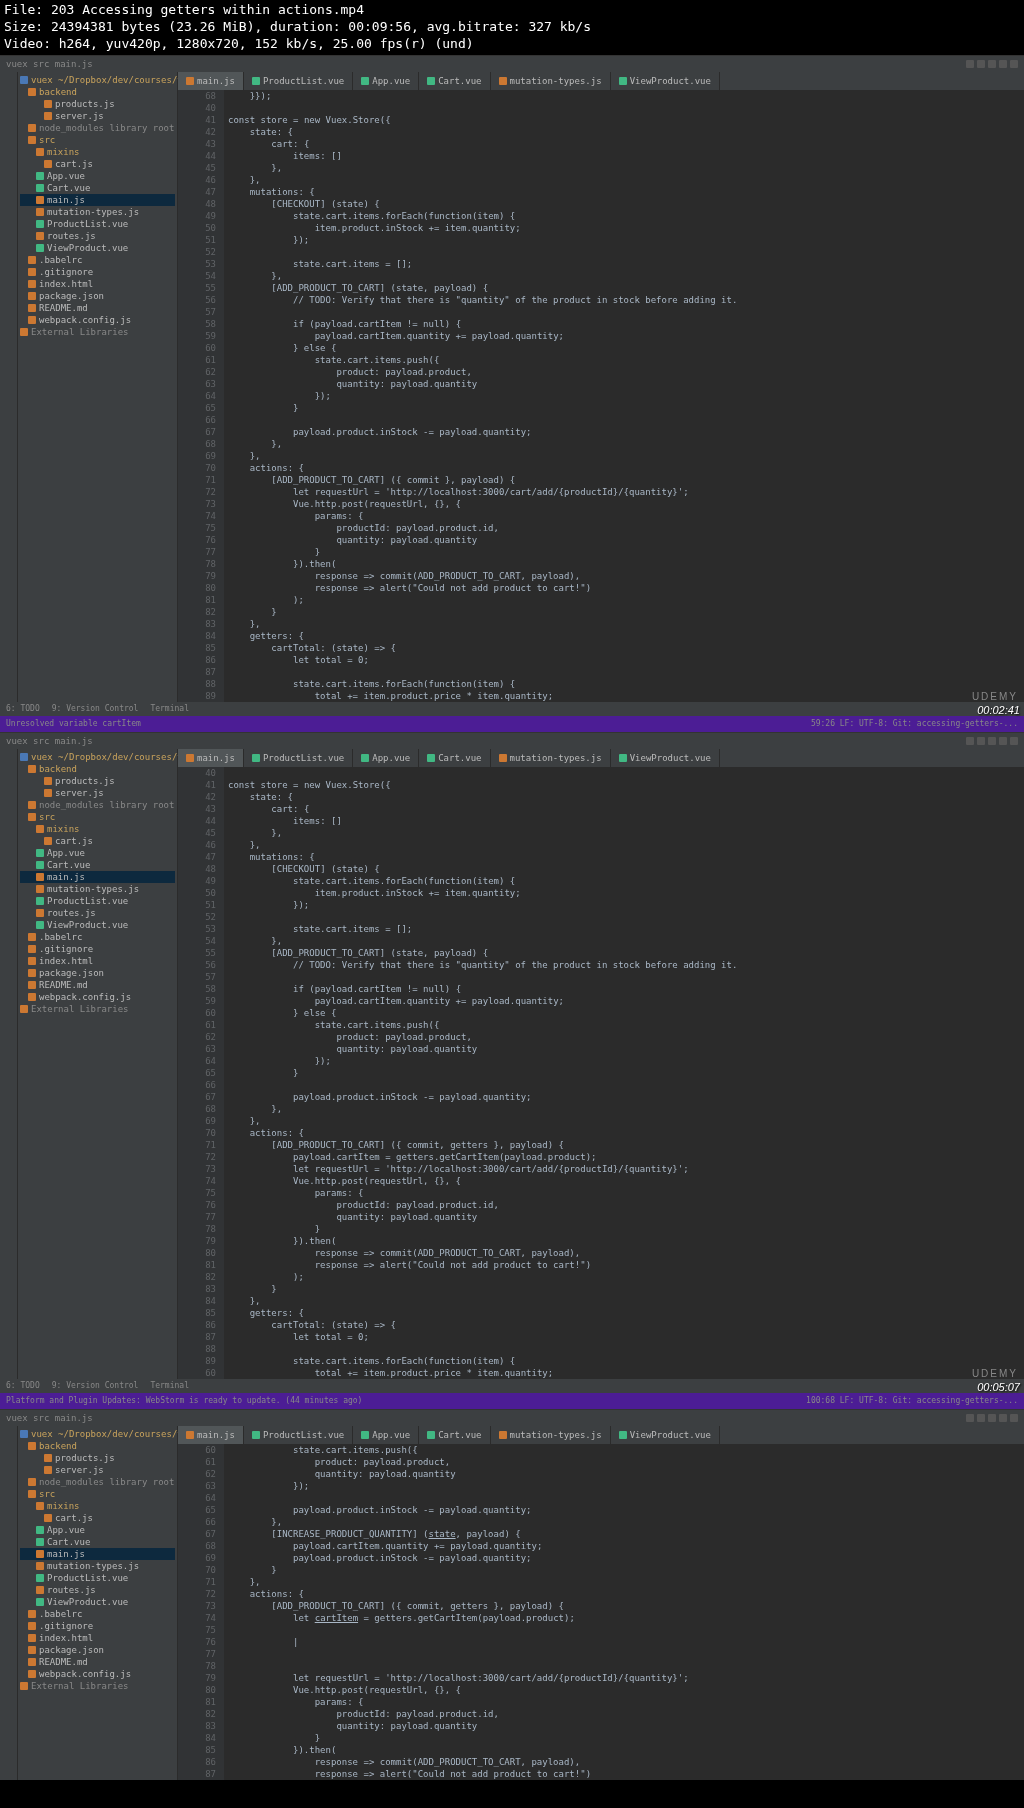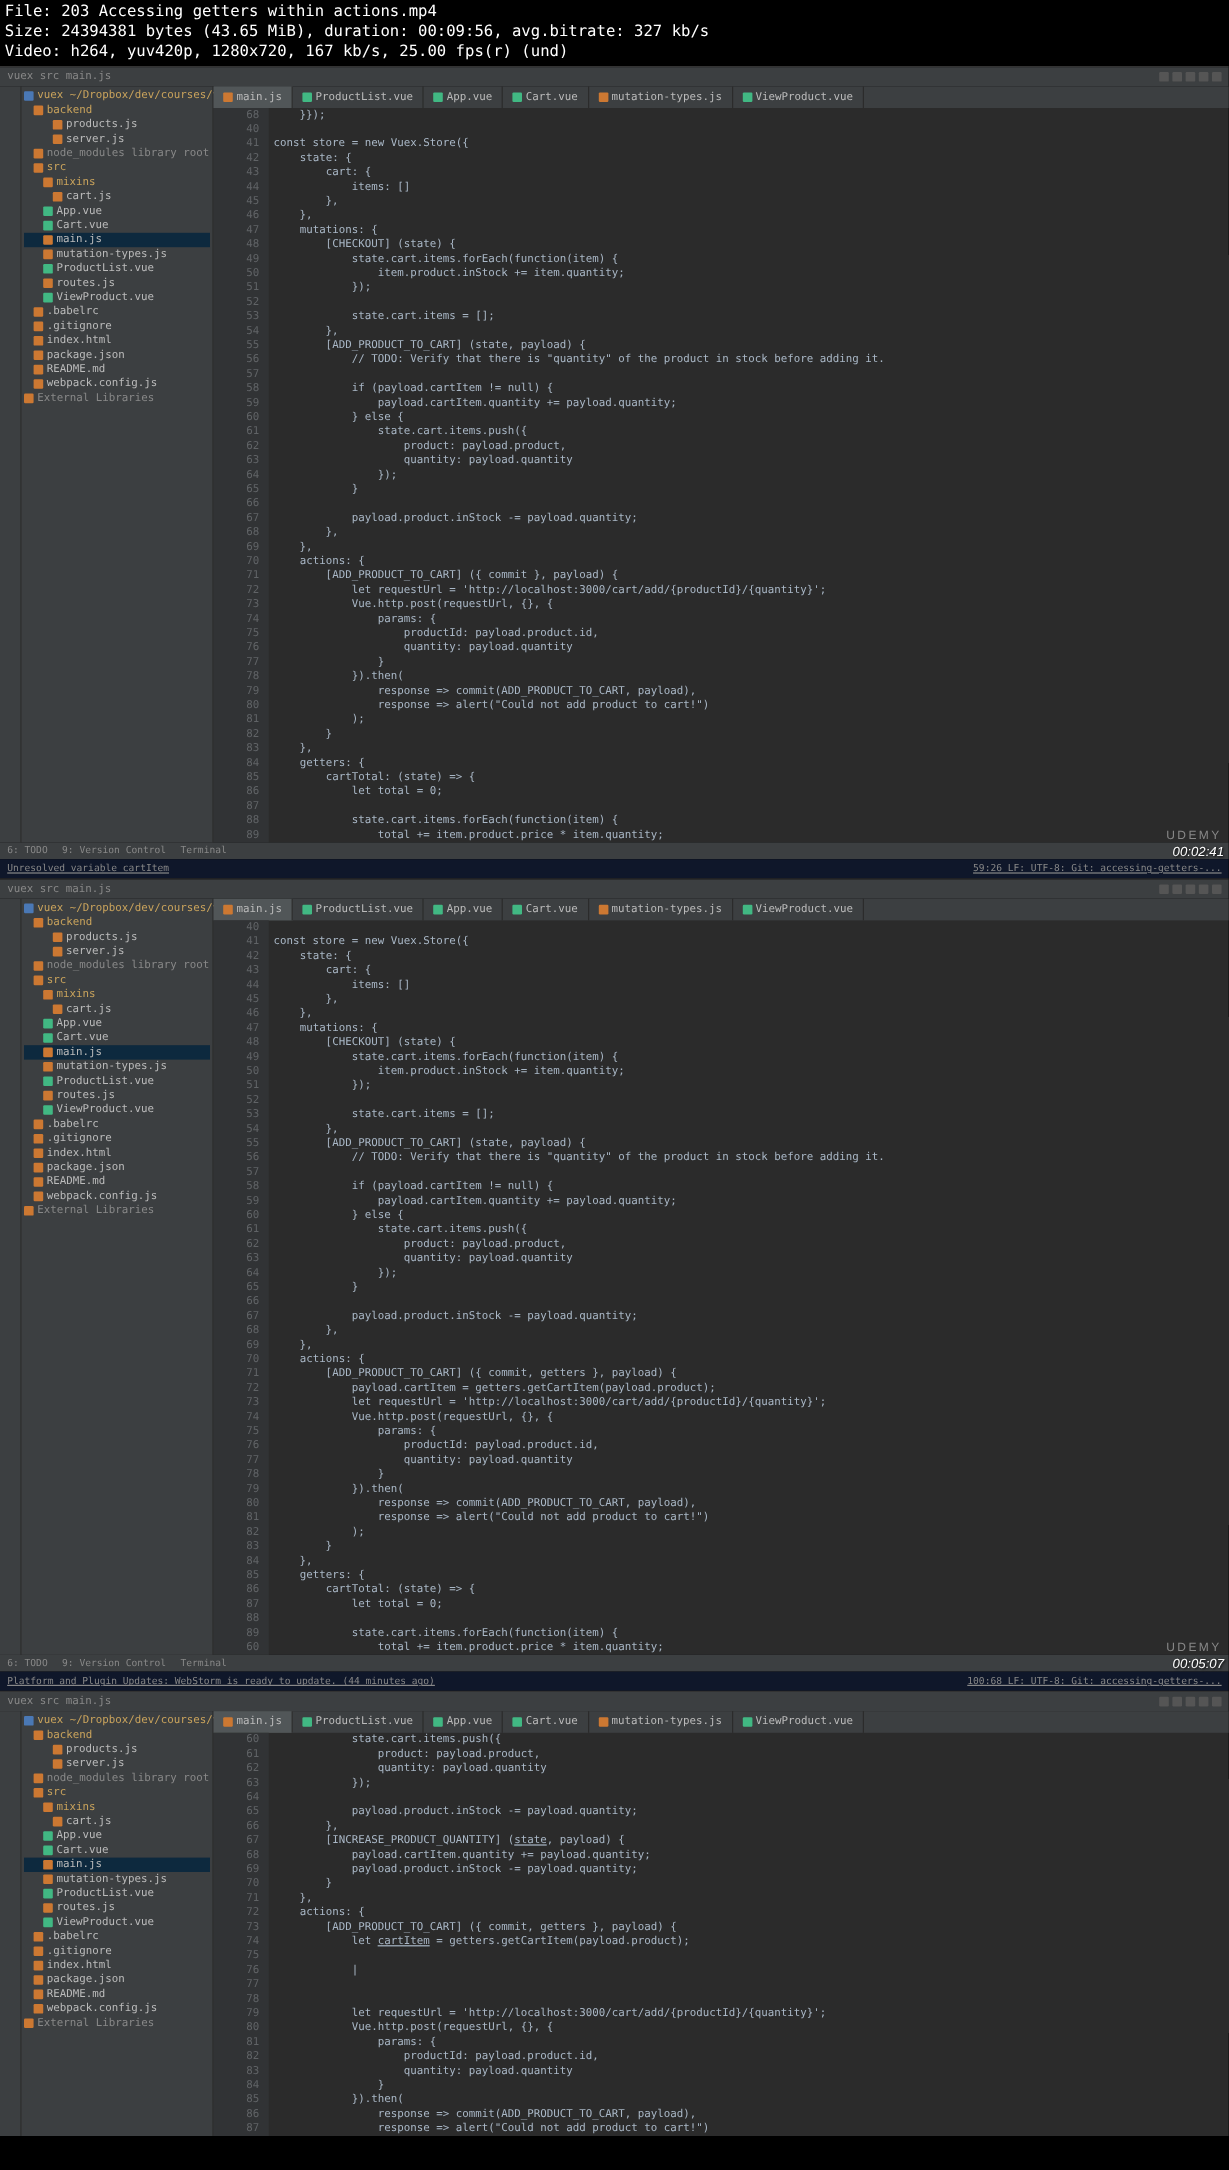--- a/index.html
+++ b/index.html
@@ -17,34 +17,34 @@
 .ic-vue { background: #41b883; }
 .body { display: flex; background: #2b2b2b; }
 .sidebar { width: 160px; background: #3c3f41; font-size: 9px; color: #bbb; border-right: 1px solid #2b2b2b; }
 .vsidebar { width: 18px; background: #3c3f41; border-right: 1px solid #2b2b2b; }
 .tree { padding: 2px; }
 .tree .item { padding: 1px 0; display: flex; align-items: center; white-space: nowrap; }
 .tree .item.sel { background: #0d293e; }
 .tree .fic { width: 8px; height: 8px; margin-right: 3px; border-radius: 1px; flex-shrink: 0; }
 .gutter { width: 46px; background: #313335; color: #606366; text-align: right; padding-right: 8px; font-size: 9px; line-height: 12px; flex-shrink: 0; }
 .code { flex: 1; font-size: 9px; line-height: 12px; padding-left: 4px; white-space: pre; overflow: hidden; }
-.statusbar { background: #0f172a; height: 16px; display: flex; align-items: center; padding: 0 6px; font-size: 8px; color: #888; text-decoration: underline; }
+.statusbar { background: #4c1d95; height: 16px; display: flex; align-items: center; padding: 0 6px; font-size: 8px; color: #888; }
 .statusbar .r { margin-left: auto; }
 .bottombar { background: #3c3f41; height: 14px; display: flex; align-items: center; padding: 0 6px; font-size: 8px; color: #888; gap: 12px; }
 .timestamp { position: absolute; right: 4px; bottom: 16px; color: #fff; font-family: sans-serif; font-size: 11px; font-style: italic; text-shadow: 1px 1px 2px #000; }
 .udemy { position: absolute; right: 6px; bottom: 30px; color: #888; font-size: 10px; font-family: sans-serif; letter-spacing: 2px; }
 .editor { position: relative; flex: 1; display: flex; }
 </style>
 </head>
 <body>
 
 <div class="header">
   <div>File: 203 Accessing getters within actions.mp4</div>
-  <div>Size: 24394381 bytes (43.65 MiB), duration: 00:09:56, avg.bitrate: 327 kb/s</div>
-  <div>Video: h264, yuv420p, 1280x720, 167 kb/s, 25.00 fps(r) (und)</div>
+  <div>Size: 24394381 bytes (23.26 MiB), duration: 00:09:56, avg.bitrate: 327 kb/s</div>
+  <div>Video: h264, yuv420p, 1280x720, 152 kb/s, 25.00 fps(r) (und)</div>
 </div>
 
 <div id="panes">
     <div class="pane">
       <div class="titlebar">
         <span>vuex  src  main.js</span>
         <span class="right">
           <span class="dot"></span>
           <span class="dot"></span>
           <span class="dot"></span>

